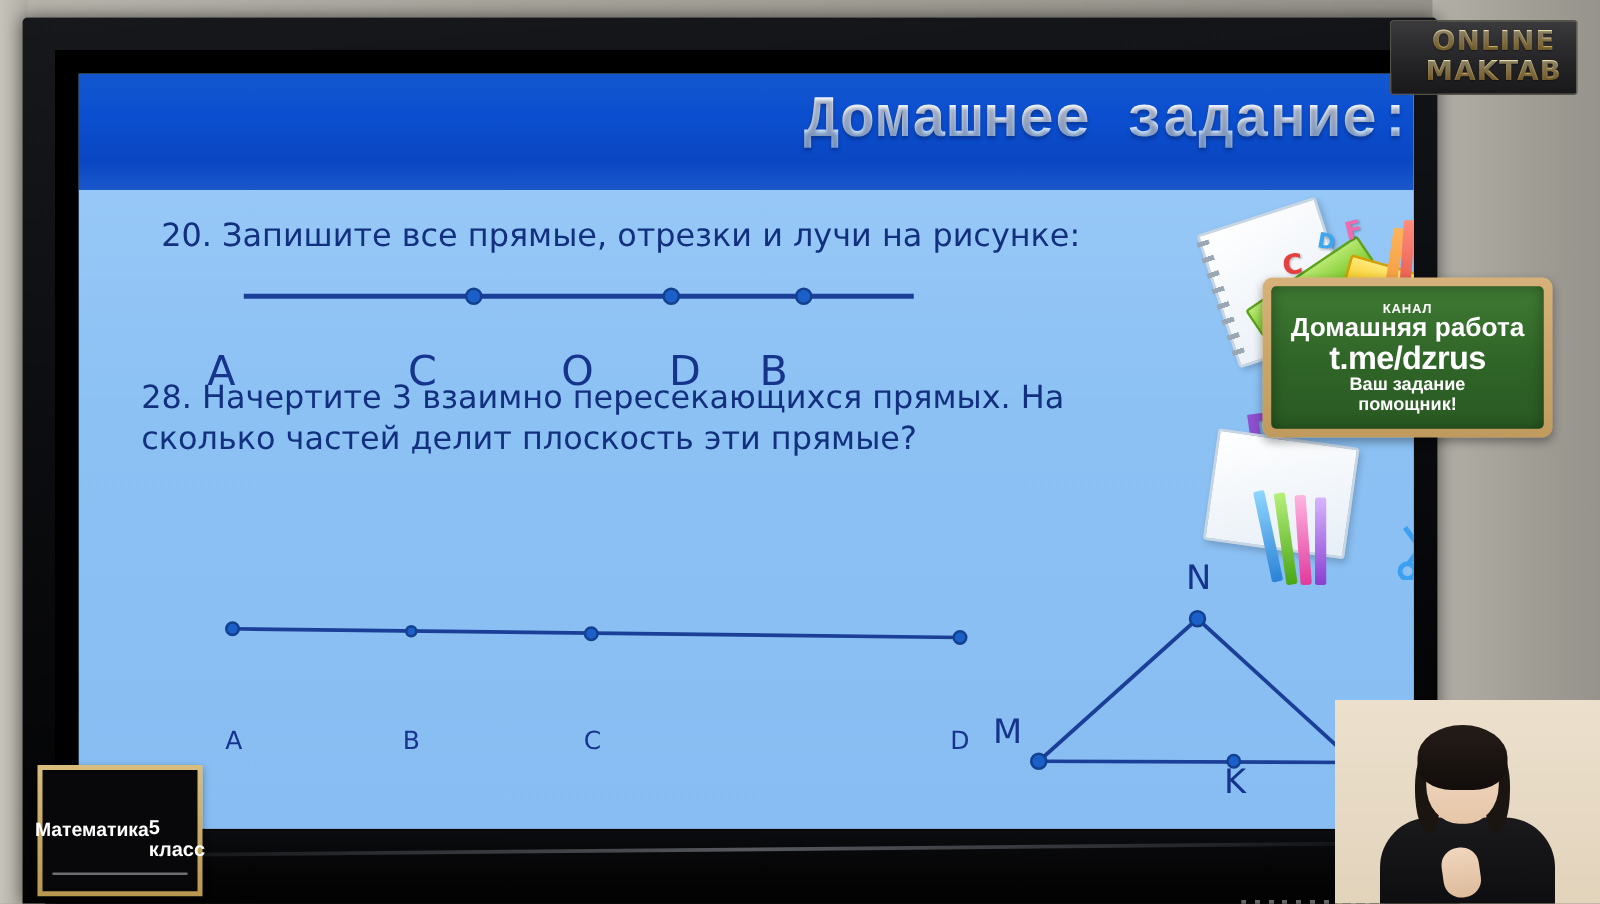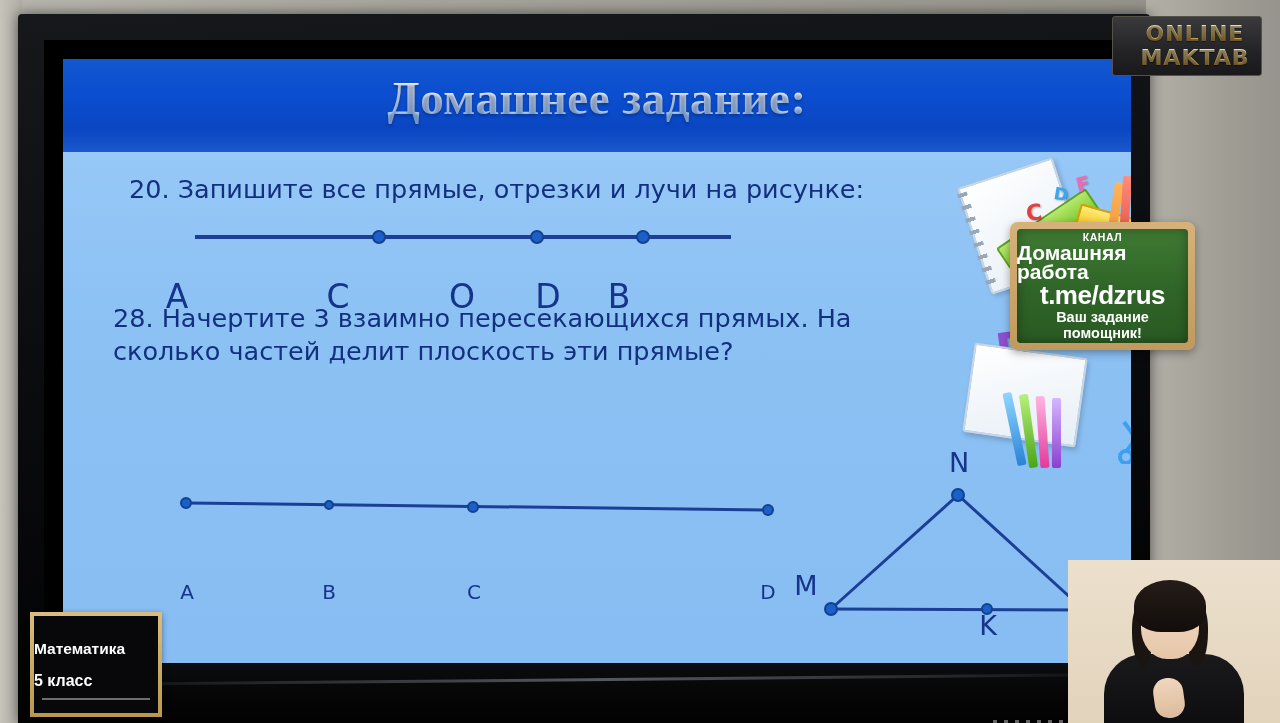--- a/index.html
+++ b/index.html
@@ -28,22 +28,22 @@
               background:linear-gradient(90deg,rgba(120,125,135,0),rgba(150,155,165,.55),rgba(120,125,135,0));
               transform:rotate(-0.55deg);}
   .chin-dots{position:absolute;left:975px;top:706px;width:120px;height:5px;
              background:repeating-linear-gradient(90deg,rgba(180,180,180,.55) 0 4px,transparent 4px 11px);}
 
   
   .slide{position:absolute;left:0;top:0;width:1068px;height:604px;
          background:linear-gradient(180deg,#9ccbf8 0%,#8cc1f4 45%,#87bdf2 100%);}
   .slide-header{position:absolute;left:0;top:0;width:1068px;height:93px;
          background:linear-gradient(180deg,#1357cf 0%,#0b4fd0 35%,#0a46c2 75%,#1a58cc 100%);}
-  .slide-title{position:absolute;left:0;top:12px;width:1068px;text-align:center;
-        font-family:Liberation Serif, serif;font-weight:700;font-size:47px;letter-spacing:.5px;
+  .slide-title{position:absolute;left:0;top:12px;width:1068px;text-align:right;
+        font-family:Liberation Mono, monospace;font-weight:700;font-size:47px;letter-spacing:.5px;
         background:linear-gradient(180deg,#ffffff 0%,#f2f8ff 35%,#bcd9fb 75%,#9dc6f5 100%);
         -webkit-background-clip:text;background-clip:text;color:transparent;
         text-shadow:0 2px 3px rgba(0,20,70,.35);}
   .slide-body{position:absolute;left:0;top:93px;width:1068px;height:511px;}
 
   .q{position:absolute;color:#13307e;font-size:25.5px;line-height:33px;
      font-family:"DejaVu Sans","Liberation Sans",sans-serif;white-space:pre-wrap;}
   #q27{left:66px;top:21px;width:900px;}
   #q28{left:50px;top:150px;width:880px;}
   #q29{left:66px;top:281px;width:760px;}
@@ -68,21 +68,21 @@
      border:2px solid #5fa317;border-radius:3px;transform:rotate(-34deg);}
   .ruler2{width:92px;height:19px;background:linear-gradient(180deg,#ffe97a,#f5c81f);
      border:2px solid #d2a106;border-radius:3px;transform:rotate(16deg);}
   .pencil{width:9px;height:92px;border-radius:2px;}
   .scissors{position:absolute;width:40px;height:46px;}
   .letter{position:absolute;font-family:"DejaVu Sans","Liberation Sans",sans-serif;font-weight:700;
      text-shadow:1px 1px 2px rgba(0,0,0,.28);}
   .clip{position:absolute;width:12px;height:20px;border:3px solid;border-radius:6px;}
 
   
-  .board{position:absolute;left:1010px;top:222px;width:185px;height:128px;
+  .board{position:absolute;left:1010px;top:222px;width:232px;height:128px;
      background:linear-gradient(180deg,#d6b27a,#c09a5d);border-radius:8px;
      box-shadow:0 3px 8px rgba(0,0,0,.35);padding:7px;box-sizing:border-box;}
   .board-inner{width:100%;height:100%;border-radius:4px;
      background:linear-gradient(180deg,#3f7a33,#2f6427 55%,#2a5a23);
      box-shadow:inset 0 0 12px rgba(0,0,0,.35);
      display:flex;flex-direction:column;align-items:center;justify-content:center;color:#fff;}
   .b-kanal{font-size:10.5px;font-weight:700;letter-spacing:.6px;}
   .b-name{font-size:21px;font-weight:700;line-height:19px;}
   .b-link{font-size:26px;font-weight:700;line-height:28px;letter-spacing:-.5px;}
   .b-tag{font-size:14.5px;font-weight:700;line-height:16px;text-align:center;}
@@ -102,21 +102,21 @@
      font-family:"DejaVu Sans","Liberation Sans",sans-serif;font-weight:700;font-size:21px;
      letter-spacing:.5px;
      background:linear-gradient(180deg,#fff0bd,#d9b163 55%,#9c7429);
      -webkit-background-clip:text;background-clip:text;color:transparent;}
 
   
   .plate{position:absolute;left:30px;top:612px;width:132px;height:105px;
      background:linear-gradient(180deg,#d9bd7e,#b8984f);padding:4px;box-sizing:border-box;
      box-shadow:0 2px 6px rgba(0,0,0,.4);}
   .plate-inner{width:100%;height:100%;background:#08080a;
-     display:flex;flex-direction:column;justify-content:center;color:#fff;}
+     display:flex;flex-direction:row;align-items:center;justify-content:center;color:#fff;}
   .plate-l1{font-size:15.5px;font-weight:700;}
   .plate-l2{font-size:16px;font-weight:700;margin-top:14px;}
   .plate-rule{position:absolute;left:12px;bottom:17px;width:108px;height:2px;background:#6d6d72;}
 
   
   .presenter{position:absolute;left:1068px;top:560px;width:212px;height:163px;
      background:linear-gradient(180deg,#ece0cd,#e2d3bb);overflow:hidden;}
   .pres-head{position:absolute;left:73px;top:31px;width:58px;height:68px;border-radius:50% 50% 45% 45%;
      background:linear-gradient(180deg,#f3ddc8,#e6c6a8);}
   .pres-hair{position:absolute;left:66px;top:20px;width:72px;height:52px;border-radius:50% 50% 38% 38%;

